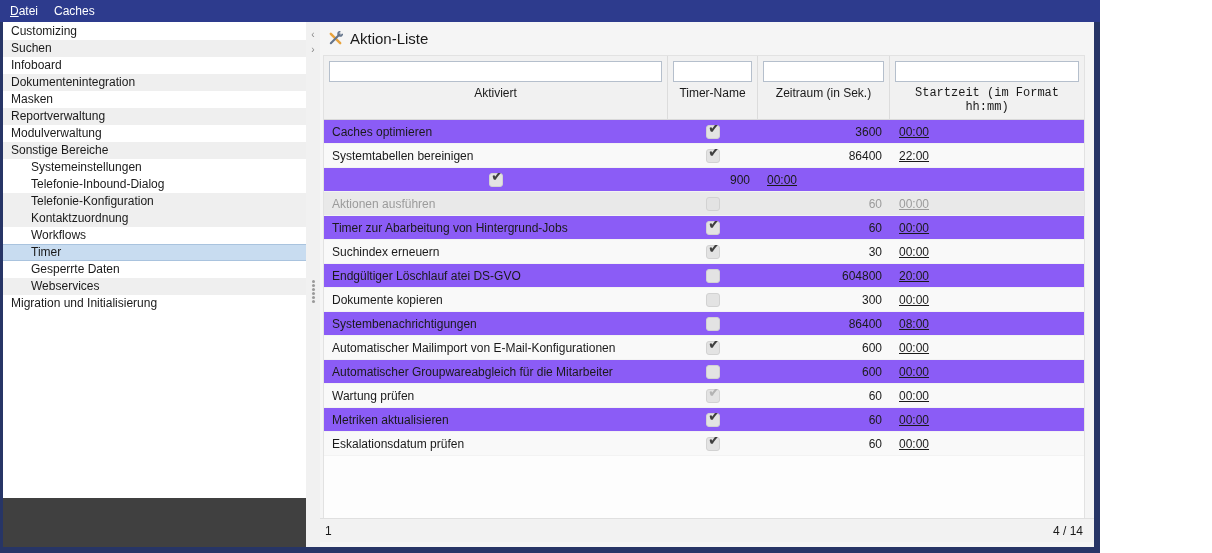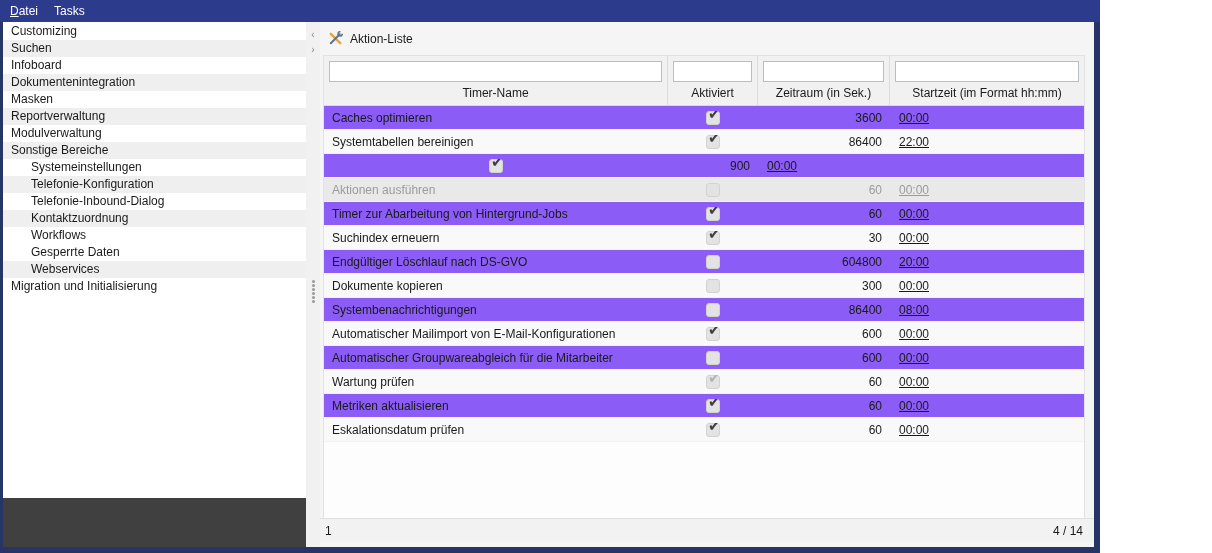--- a/index.html
+++ b/index.html
@@ -26,27 +26,27 @@
   
   .splitter { width:14px; background:#f1f1f1; position:relative; flex:0 0 14px; }
   .chevrons { margin-top:5px; }
   .chev { color:#888; font-size:10px; line-height:15px; text-align:center; cursor:pointer; }
   .grip { position:absolute; left:6px; top:258px; width:3px; height:3px; border-radius:50%; background:#9a9a9a;
           box-shadow:0 4px 0 #9a9a9a,0 8px 0 #9a9a9a,0 12px 0 #9a9a9a,0 16px 0 #9a9a9a,0 20px 0 #9a9a9a; }
 
   
   .main { flex:1; background:#f5f5f5; display:flex; flex-direction:column; min-width:0; }
   .main-title { height:33px; display:flex; align-items:center; gap:7px; padding-left:8px; flex:0 0 33px; }
-  .title-text { font-size:12px; }
+  .title-text { font-size:15px; }
 
   .table-wrap { flex:1; margin:0 9px 0 3px; background:#fdfdfd; border:1px solid #e2e2e2; border-bottom:none;
                 display:flex; flex-direction:column; overflow:hidden; }
   .thead { display:grid; grid-template-columns:344px 90px 132px 1fr; background:#f1f1f1; border-bottom:1px solid #d9d9d9; flex:0 0 auto; }
   .hcell { border-right:1px solid #dcdcdc; display:flex; flex-direction:column; min-width:0; }
-  .hcell:last-child { border-right:none; }
+  .hcell:last-child { border-right:none;font-family:Liberation Mono, monospace; }
   .filter { height:21px; margin:5px 5px 2px 5px; border:1px solid #b5bfcc; background:#fff; outline:none; padding:0 4px; font:inherit; }
   .hlabel { text-align:center; padding:2px 0 5px; cursor:default; }
 
   .trow { display:grid; grid-template-columns:344px 90px 132px 1fr; height:24px; align-items:center;
           border-bottom:1px solid #f3f3f3; background:#8b5cf6; cursor:default; }
   .trow.alt { background:#f9f9f9; }
   .trow.dis { background:#e9e9e9; color:#9b9b9b; }
   .cell { overflow:hidden; white-space:nowrap; }
   .c-name { padding-left:8px; }
   .c-akt { display:flex; justify-content:center; }
@@ -60,21 +60,21 @@
   .statusbar { height:24px; margin-bottom:5px; background:#f2f2f2; border-top:1px solid #e0e0e0;
                display:flex; align-items:center; justify-content:space-between; padding:0 11px 0 5px; flex:0 0 24px; }
 </style>
 </head>
 <body>
 
 <div class="window">
 
   <div class="menubar">
       <div class="menu-item"><u>D</u>atei</div>
-      <div class="menu-item">Tasks</div>
+      <div class="menu-item">Caches</div>
     </div>
 
   <div class="wbody">
 
     <div class="sidebar">
       <div class="side-list">
           <div class="side-item lvl0">
     <span class="slabel">Customizing</span>
   </div>
           <div class="side-item lvl0 alt">
@@ -94,31 +94,34 @@
   </div>
           <div class="side-item lvl0">
     <span class="slabel">Modulverwaltung</span>
   </div>
           <div class="side-item lvl0 alt">
     <span class="slabel">Sonstige Bereiche</span>
   </div>
           <div class="side-item lvl1">
     <span class="slabel">Systemeinstellungen</span>
   </div>
+          <div class="side-item lvl1">
+    <span class="slabel">Telefonie-Inbound-Dialog</span>
+  </div>
           <div class="side-item lvl1 alt">
     <span class="slabel">Telefonie-Konfiguration</span>
   </div>
-          <div class="side-item lvl1">
-    <span class="slabel">Telefonie-Inbound-Dialog</span>
-  </div>
           <div class="side-item lvl1 alt">
     <span class="slabel">Kontaktzuordnung</span>
   </div>
           <div class="side-item lvl1">
     <span class="slabel">Workflows</span>
+  </div>
+          <div class="side-item lvl1 sel">
+    <span class="slabel">Timer</span>
   </div>
           <div class="side-item lvl1">
     <span class="slabel">Gesperrte Daten</span>
   </div>
           <div class="side-item lvl1 alt">
     <span class="slabel">Webservices</span>
   </div>
           <div class="side-item lvl0">
     <span class="slabel">Migration und Initialisierung</span>
   </div>
@@ -141,25 +144,25 @@
           <path d="M12.5 3.5 L3 13" stroke="#64748b" stroke-width="2.2" stroke-linecap="round"></path>
           <circle cx="13" cy="3" r="2.3" fill="none" stroke="#64748b" stroke-width="1.7" stroke-dasharray="10 4.5"></circle>
         </svg>
         <span class="title-text">Aktion-Liste</span>
       </div>
 
       <div class="table-wrap">
         <div class="thead">
             <div class="hcell">
     <input class="filter" style="">
+    <div class="hlabel">Aktiviert</div>
+  </div>
+            <div class="hcell">
+    <input class="filter" style="">
     <div class="hlabel">Timer-Name</div>
-  </div>
-            <div class="hcell">
-    <input class="filter" style="">
-    <div class="hlabel">Aktiviert</div>
   </div>
             <div class="hcell">
     <input class="filter" style="">
     <div class="hlabel">Zeitraum (in Sek.)</div>
   </div>
             <div class="hcell">
     <input class="filter" style="">
     <div class="hlabel">Startzeit (im Format hh:mm)</div>
   </div>
           </div>
@@ -205,21 +208,21 @@
   </div>
             <div class="trow alt">
     <div class="cell c-name">Suchindex erneuern</div>
     <div class="cell c-akt">
       <span class="checkbox checked"></span>
     </div>
     <div class="cell c-zeit">30</div>
     <div class="cell c-start">00:00</div>
   </div>
             <div class="trow">
-    <div class="cell c-name">Endgültiger Löschlauf nach DS-GVO</div>
+    <div class="cell c-name">Endgültiger Löschlauf atei DS-GVO</div>
     <div class="cell c-akt">
       <span class="checkbox"></span>
     </div>
     <div class="cell c-zeit">604800</div>
     <div class="cell c-start">20:00</div>
   </div>
             <div class="trow alt">
     <div class="cell c-name">Dokumente kopieren</div>
     <div class="cell c-akt">
       <span class="checkbox"></span>

